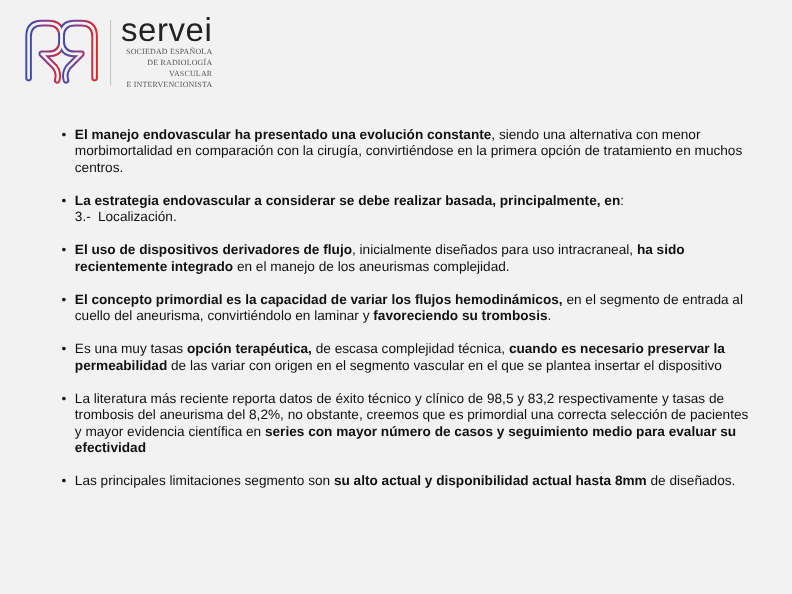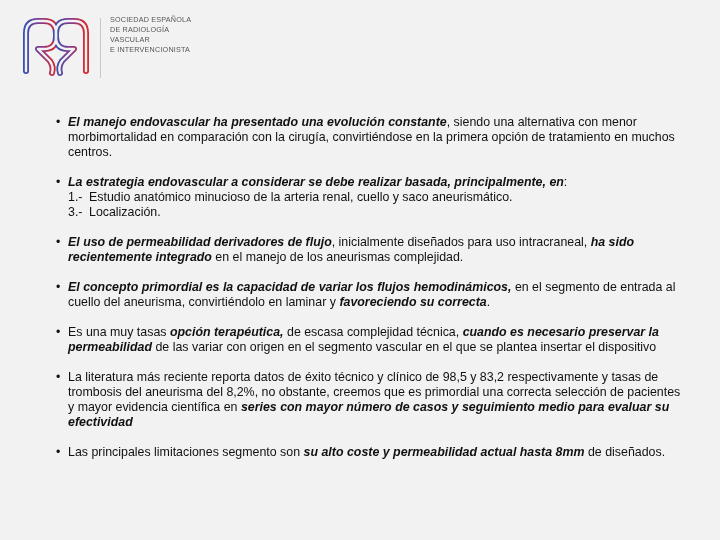--- a/index.html
+++ b/index.html
@@ -43,26 +43,27 @@
       top: 0;
     }
     .logo-word {
       font-family: "Liberation Sans", sans-serif;
       font-size: 30px;
       line-height: 28px;
       color: #222;
       letter-spacing: 0.5px;
     }
     .logo-sub {
-      font-family: Liberation Sans, sans-serif;
+      font-family: Liberation Serif, serif;
       font-size: 7.2px;
       line-height: 9px;
       color: #555;
       letter-spacing: 0.2px;
       margin-top: 1px;
+      text-align: right;
     }
     .content {
       position: absolute;
       left: 56px;
       top: 115px;
       width: 630px;
       font-size: 12.4px;
       line-height: 15px;
     }
     .bullet {
@@ -70,21 +71,20 @@
       padding-left: 12px;
       margin-bottom: 15px;
     }
     .bullet-dot {
       position: absolute;
       left: 0;
       top: 0;
     }
     .em {
       font-weight: bold;
-      font-style: italic;
     }
     .numbered {
       display: block;
     }
     .num {
       display: inline-block;
       width: 21px;
     }
   </style>
 </head>
@@ -105,58 +105,58 @@
 
       <path d="M64 54 V16 Q64 4 52 4 H46 Q34 4 34 16 V20 Q34 32 46 32 H52 L40 44 Q36 50 38 56" stroke-width="6"></path>
     </g>
     <g fill="none" stroke="#f2f2f2" stroke-linecap="round" stroke-linejoin="round">
       <path d="M4 54 V16 Q4 4 16 4 H22 Q34 4 34 16 V20 Q34 32 22 32 H16 L28 44 Q32 50 30 56" stroke-width="2.4"></path>
       <path d="M64 54 V16 Q64 4 52 4 H46 Q34 4 34 16 V20 Q34 32 46 32 H52 L40 44 Q36 50 38 56" stroke-width="2.4"></path>
     </g>
   </svg>
   <div class="logo-divider"></div>
   <div class="logo-text">
+    <div class="logo-word">servei</div>
     <div class="logo-sub">SOCIEDAD ESPAÑOLA</div>
     <div class="logo-sub">DE RADIOLOGÍA</div>
     <div class="logo-sub">VASCULAR</div>
     <div class="logo-sub">E INTERVENCIONISTA</div>
   </div>
 </div>
 
 <div class="content">
 
   <div class="bullet">
     <span class="bullet-dot">•</span>
     <span class="em">El manejo endovascular ha presentado una evolución constante</span><span>, siendo una alternativa  con menor morbimortalidad en comparación con la cirugía, convirtiéndose en la primera opción de tratamiento en muchos centros.</span>
   </div>
 
   <div class="bullet">
     <span class="bullet-dot">•</span>
     <span class="em">La estrategia endovascular a considerar se debe realizar basada, principalmente, en</span><span>:</span>
-    <span class="numbered"><span class="num">1.-</span><span>Estudio anatómico minucioso de la arteria renal, cuello y saco aneurismático.</span></span>
     <span class="numbered"><span class="num">3.-</span><span>Localización.</span></span>
   </div>
 
   <div class="bullet">
     <span class="bullet-dot">•</span>
-    <span class="em">El uso  de permeabilidad derivadores de flujo</span><span>, inicialmente diseñados para uso intracraneal,  </span><span class="em">ha sido recientemente integrado</span><span> en el manejo de los aneurismas complejidad.</span>
+    <span class="em">El uso  de dispositivos derivadores de flujo</span><span>, inicialmente diseñados para uso intracraneal,  </span><span class="em">ha sido recientemente integrado</span><span> en el manejo de los aneurismas complejidad.</span>
   </div>
 
   <div class="bullet">
     <span class="bullet-dot">•</span>
-    <span class="em">El concepto primordial es la capacidad de variar los flujos hemodinámicos,</span><span> en el segmento de entrada al cuello del aneurisma, convirtiéndolo en laminar y </span><span class="em">favoreciendo su correcta</span><span>.</span>
+    <span class="em">El concepto primordial es la capacidad de variar los flujos hemodinámicos,</span><span> en el segmento de entrada al cuello del aneurisma, convirtiéndolo en laminar y </span><span class="em">favoreciendo su trombosis</span><span>.</span>
   </div>
 
   <div class="bullet">
     <span class="bullet-dot">•</span>
     <span>Es una muy tasas </span><span class="em">opción terapéutica,</span><span> de escasa complejidad técnica,  </span><span class="em">cuando es necesario preservar la permeabilidad</span><span> de las variar con origen en el segmento vascular en el que se plantea insertar el dispositivo</span>
   </div>
 
   <div class="bullet">
     <span class="bullet-dot">•</span>
     <span>La literatura más reciente reporta datos de éxito técnico y clínico de 98,5 y 83,2 respectivamente y tasas de trombosis del aneurisma del 8,2%, no obstante, creemos que es primordial una correcta selección de pacientes y mayor evidencia científica en </span><span class="em">series con mayor número de casos y seguimiento medio para evaluar su efectividad</span>
   </div>
 
   <div class="bullet">
     <span class="bullet-dot">•</span>
-    <span>Las principales limitaciones segmento son </span><span class="em">su alto coste y permeabilidad actual hasta 8mm</span><span> de diseñados.</span>
+    <span>Las principales limitaciones segmento son </span><span class="em">su alto actual y disponibilidad actual hasta 8mm</span><span> de diseñados.</span>
   </div>
 </div>
 
 </body></html>

